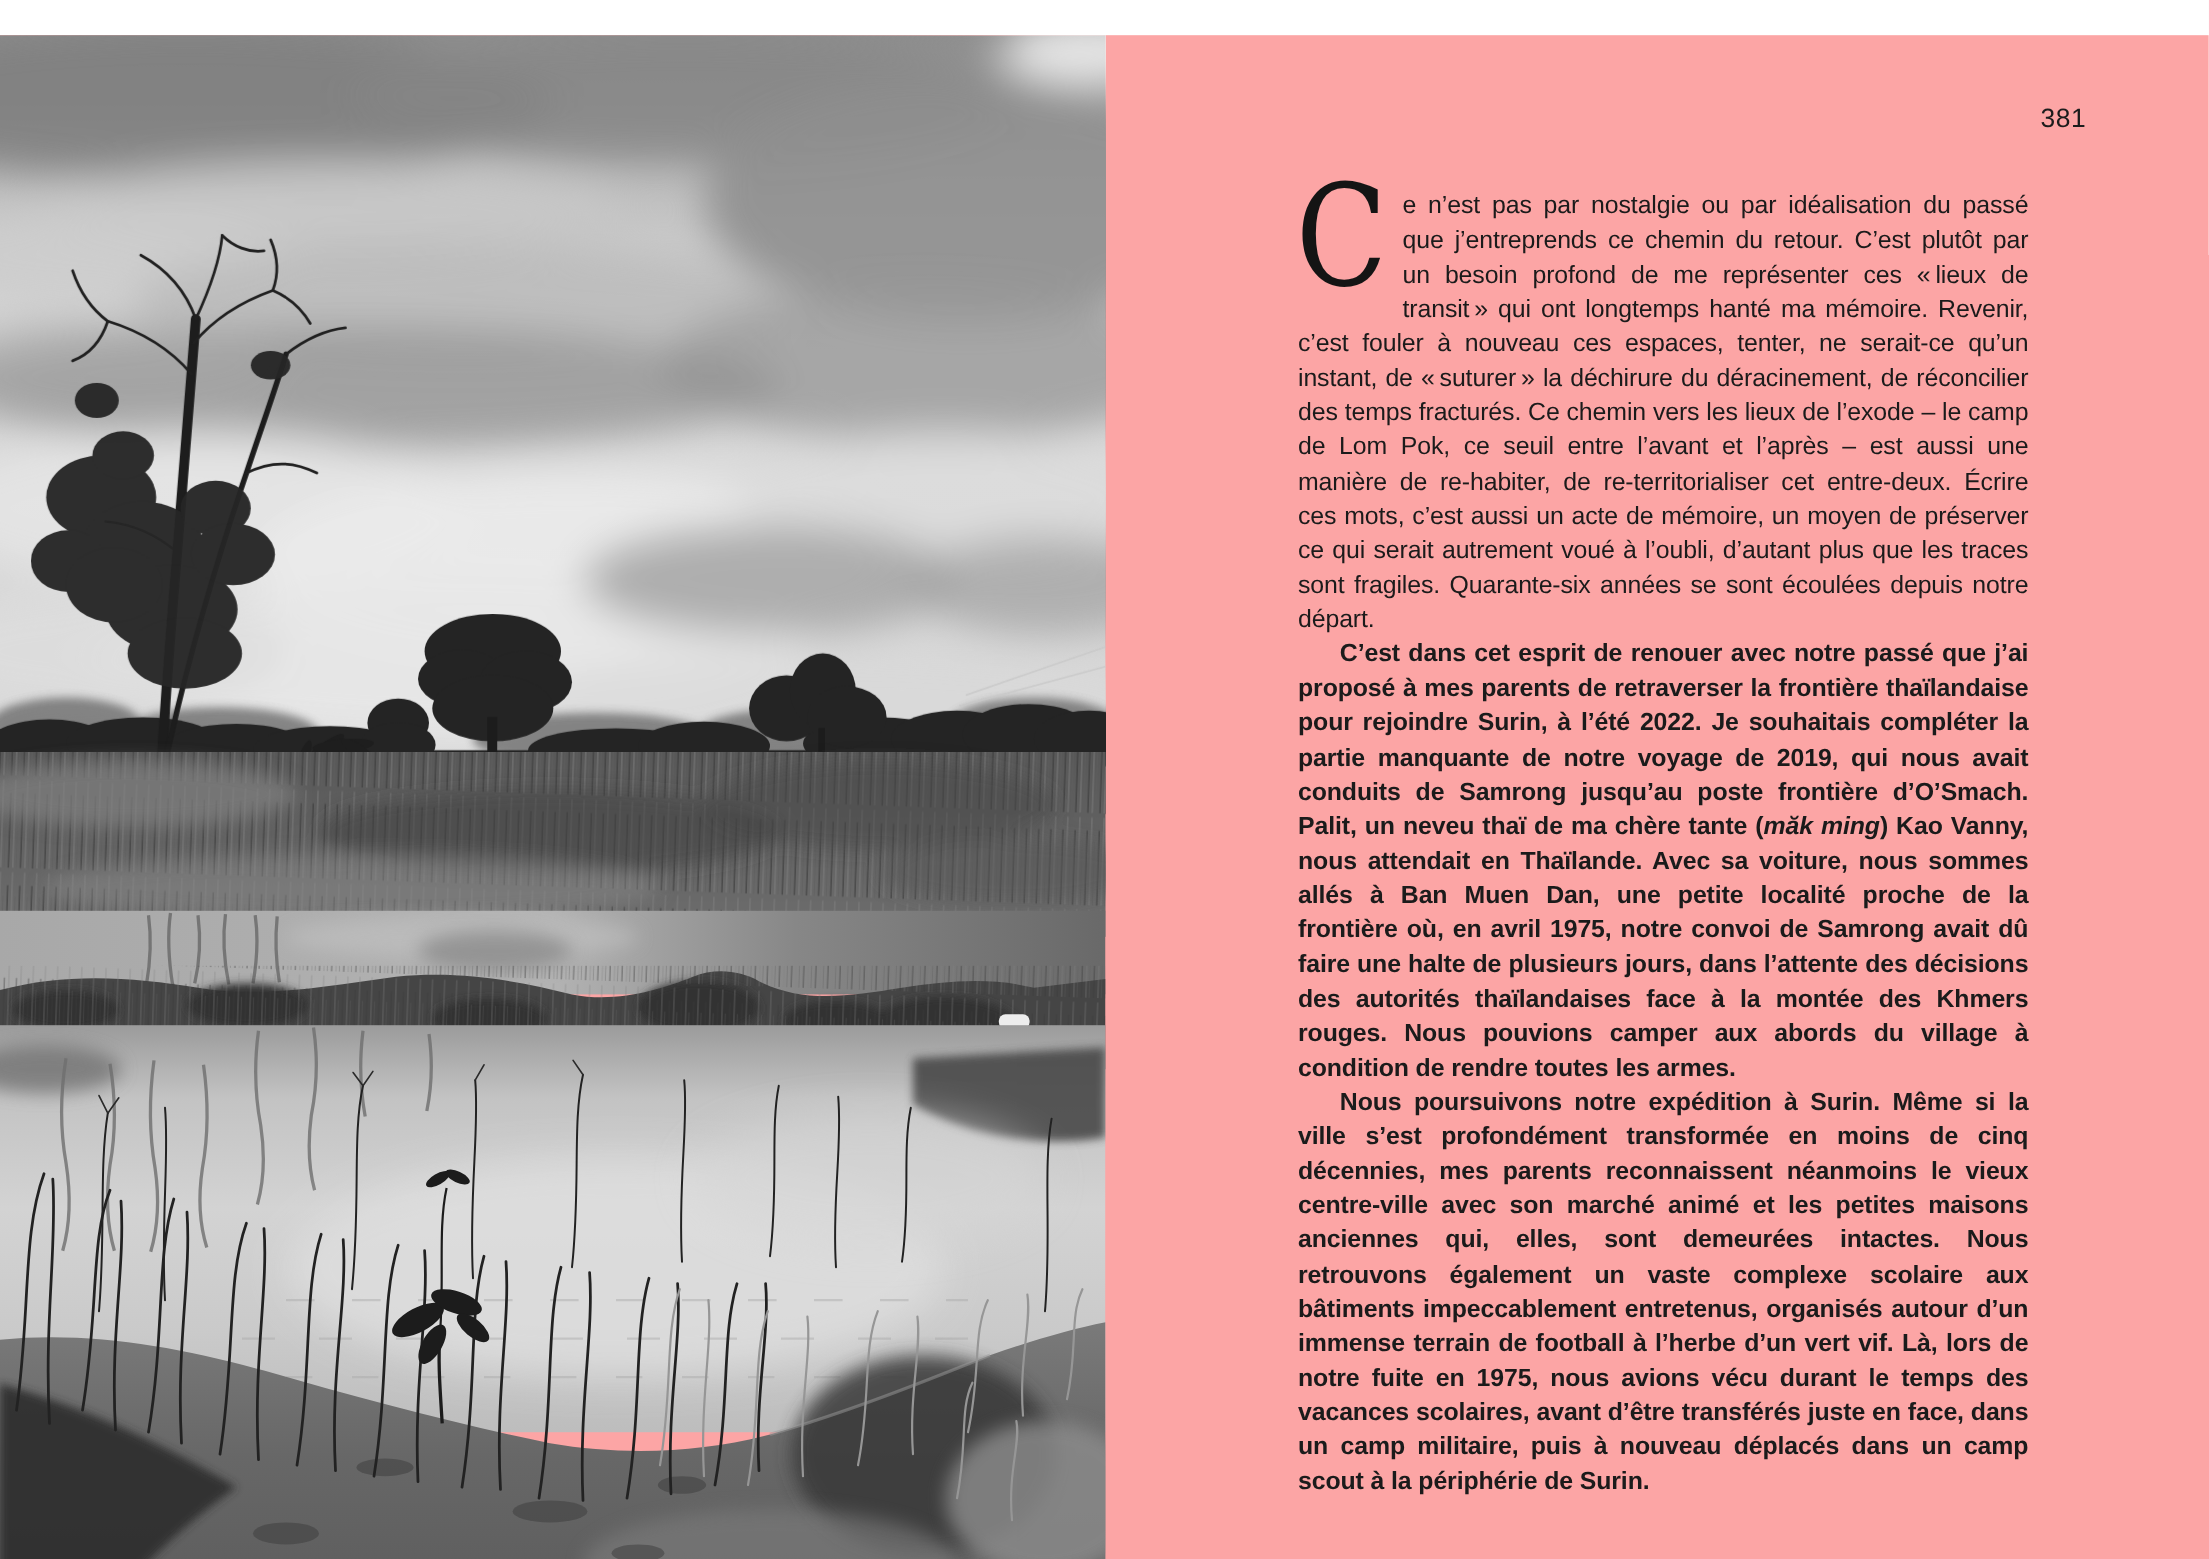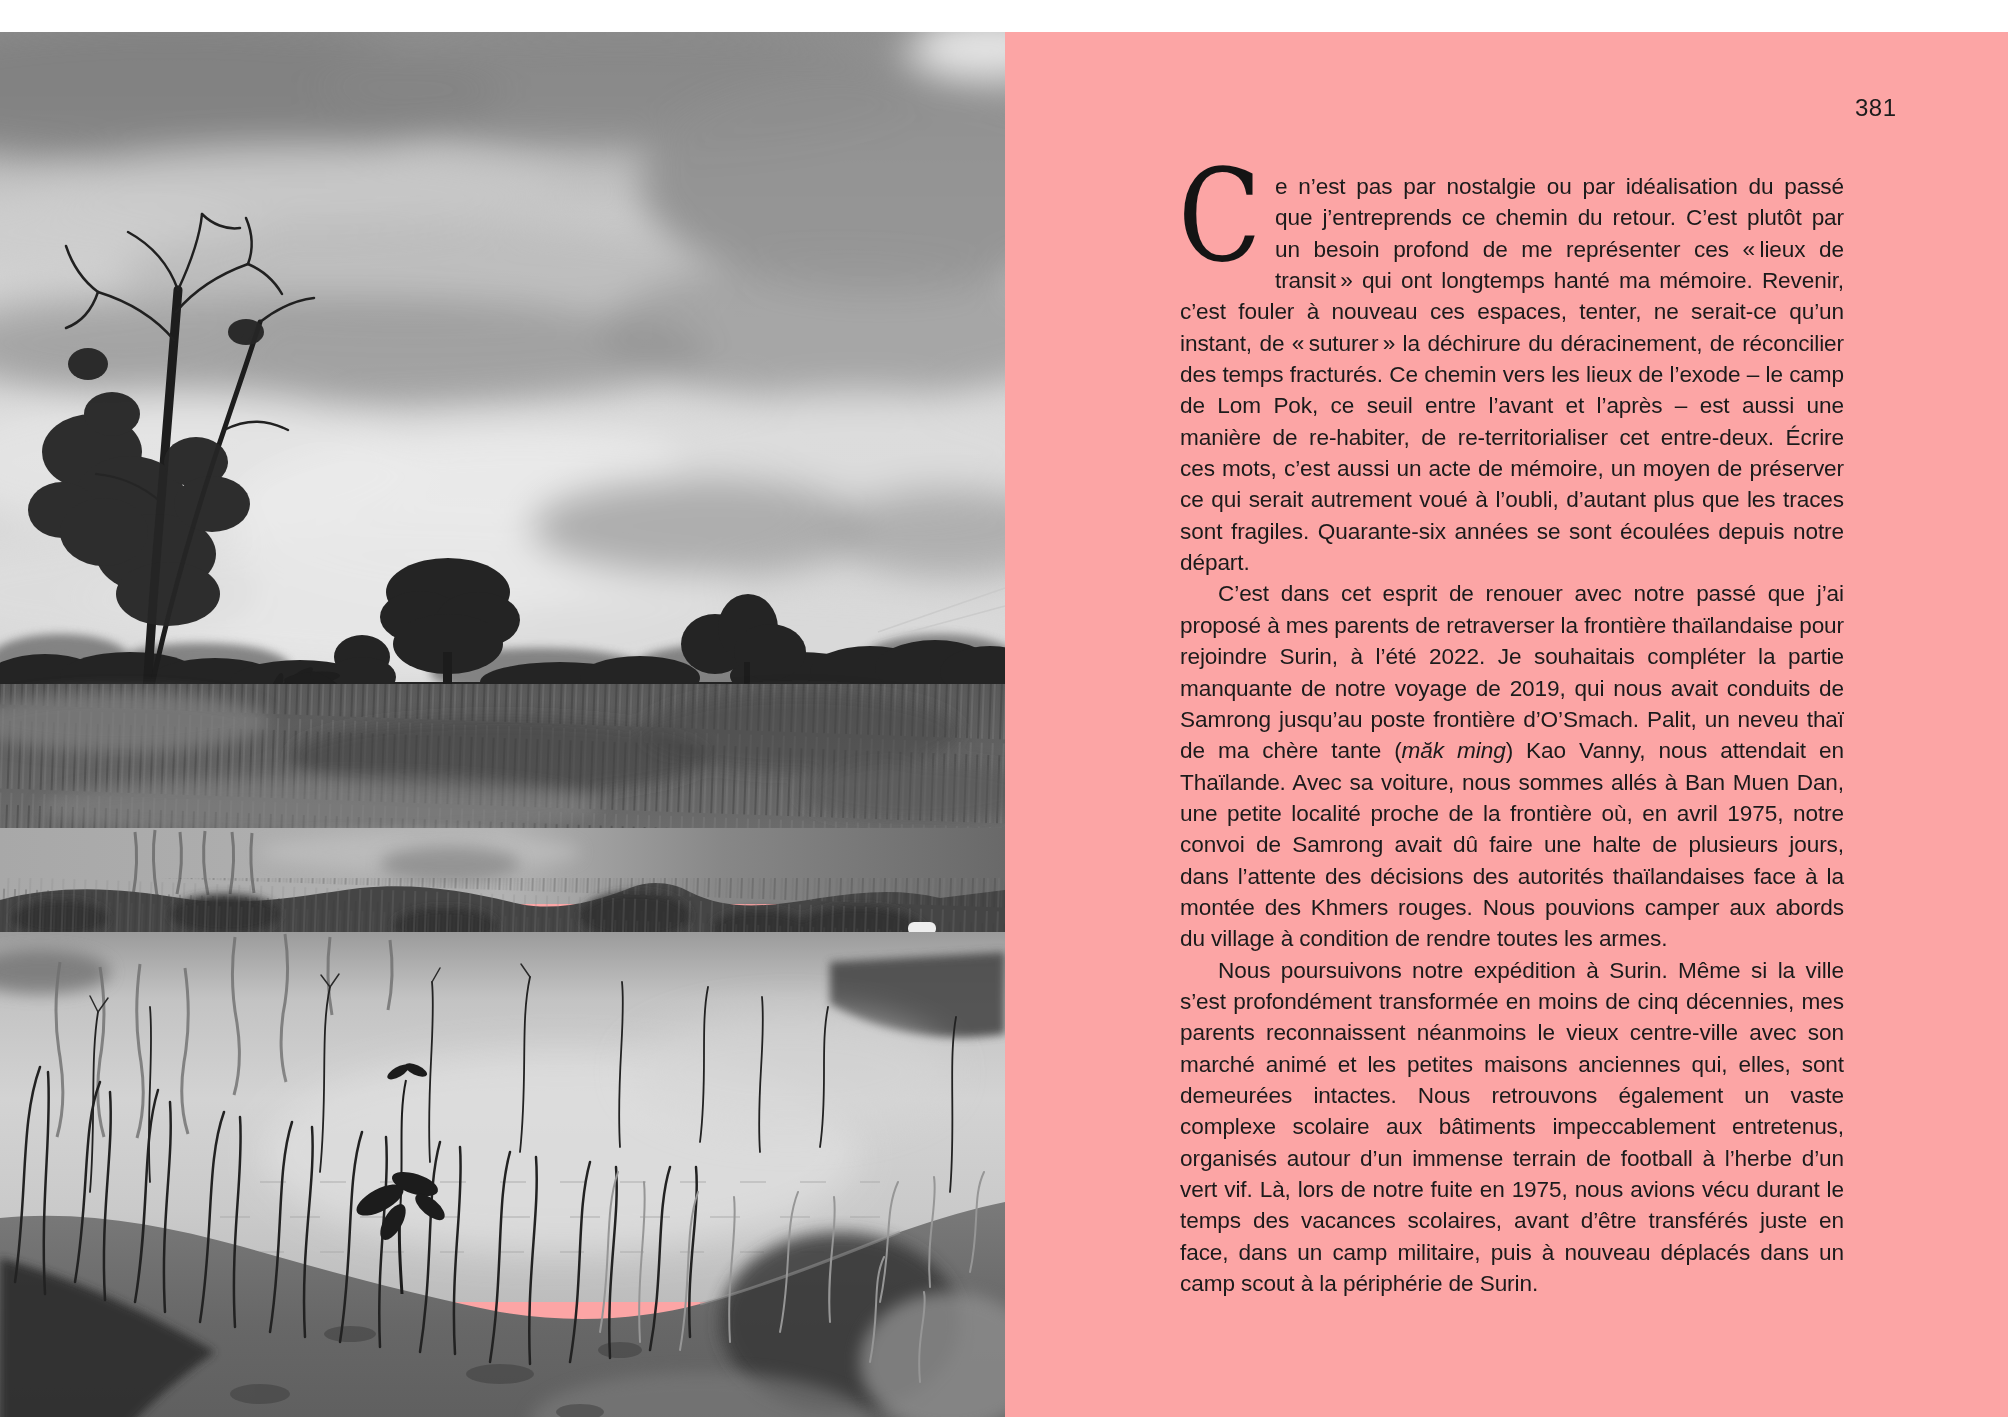--- a/index.html
+++ b/index.html
@@ -7,21 +7,21 @@
           font-family:"Liberation Sans",sans-serif;margin-top:32px;}
   .photo{position:absolute;left:0;top:0;width:1005px;height:1417px;margin:0;}
   .photo svg{display:block;width:100%;height:100%;}
   .text-page{position:absolute;left:0;top:0;width:2008px;height:1417px;}
   .page-number{position:absolute;left:1855px;top:62px;font-size:24px;color:#1c1c1c;
                letter-spacing:.5px;}
   .body{position:absolute;left:1180px;top:139px;width:664px;color:#1b1b1b;
         font-size:22.6px;line-height:31.35px;text-align:justify;letter-spacing:-0.1px;
         hyphens:none;}
   .para{margin:0;}
-  .indent{text-indent:38px;}
+  .indent{text-indent:38px;font-weight:bold;}
   .dropcap{float:left;width:80px;height:94px;margin:3px 15px 0 0;position:relative;}
   .dropcap-glyph{position:absolute;left:-2px;top:-22px;font-family:"DejaVu Serif","Liberation Serif",serif;
                  font-size:128px;line-height:1;color:#141414;transform:scaleX(.85);
                  transform-origin:0 0;}
   em{font-style:italic;}
 </style>
 </head>
 <body>
 
 <div class="spread">

